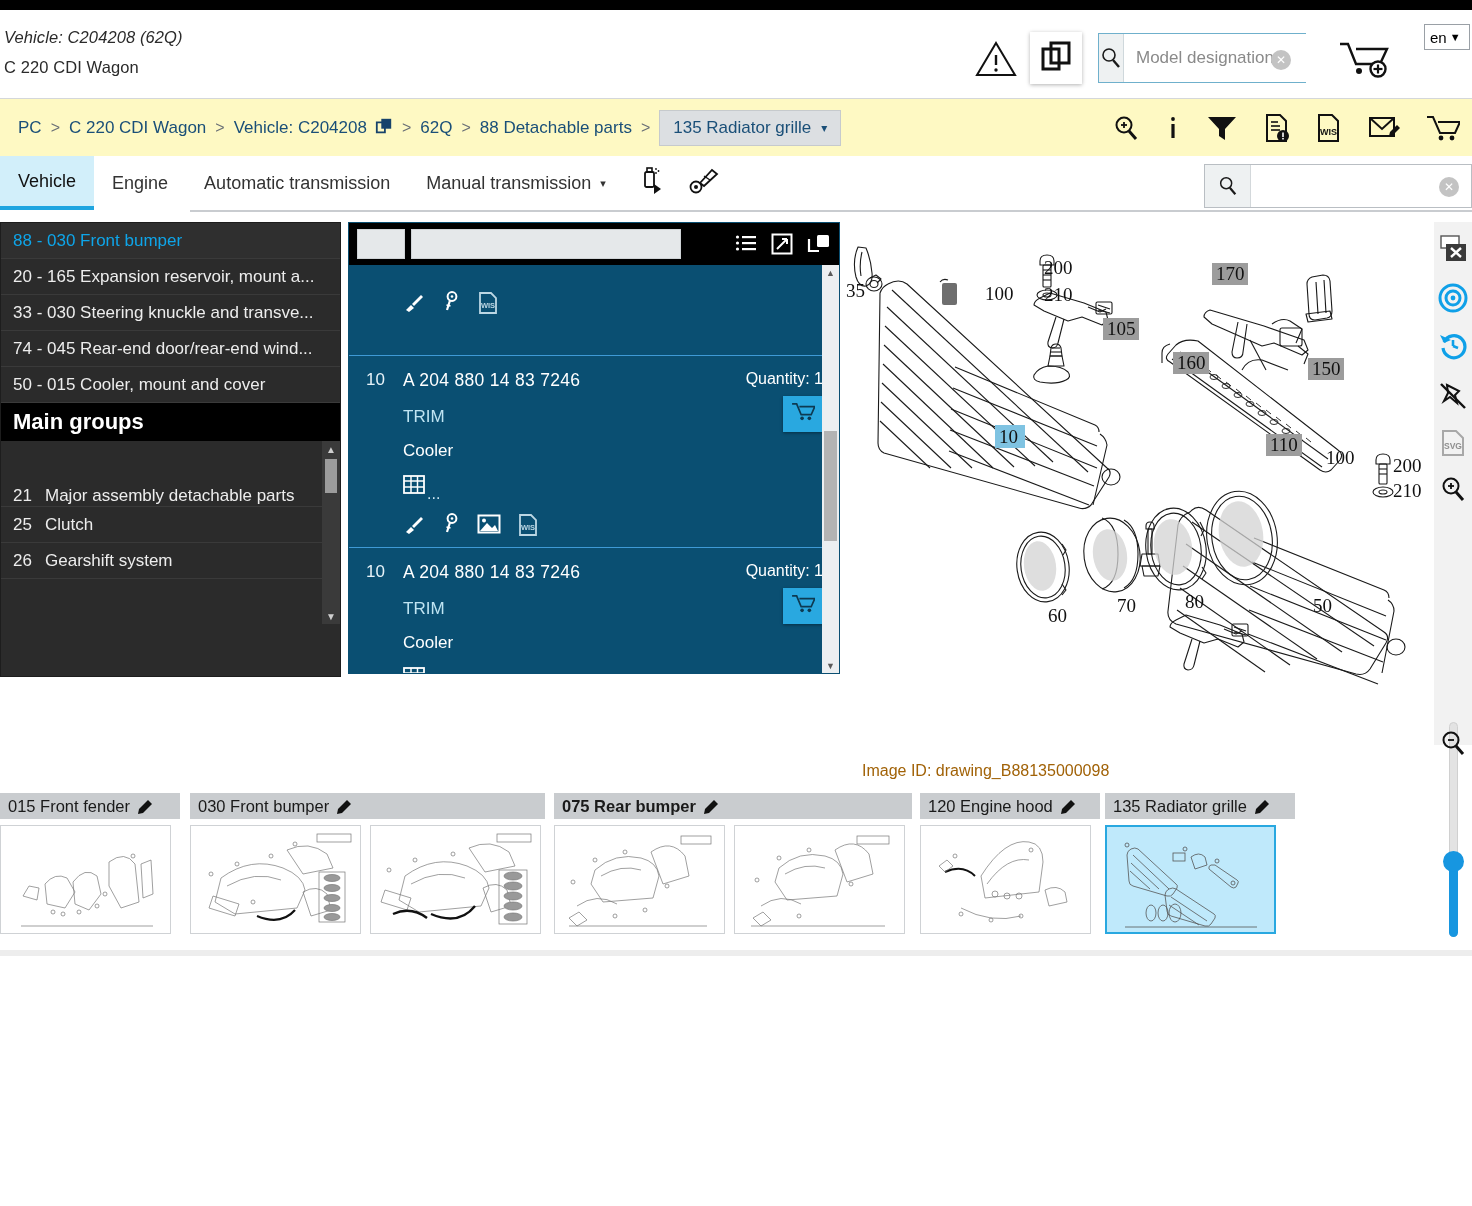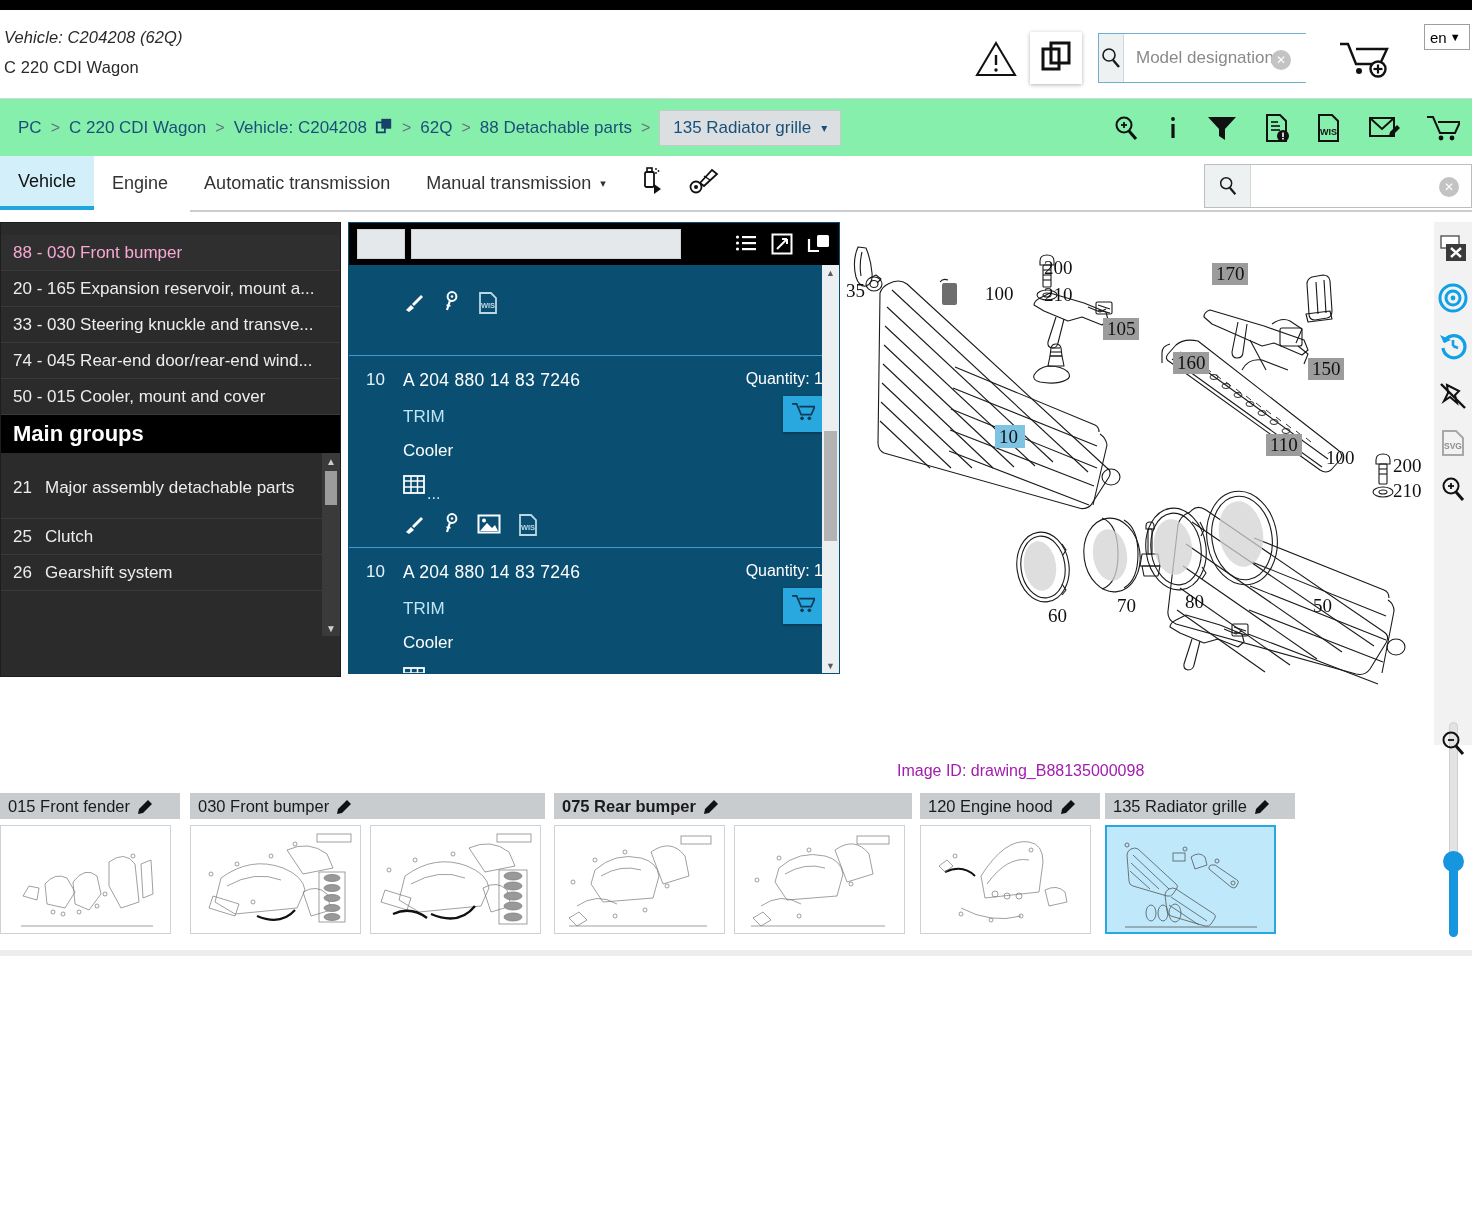--- a/index.html
+++ b/index.html
@@ -59,21 +59,21 @@
   .cart-hdr { position:absolute; left:1338px; top:28px; cursor:pointer; }
   .lang-sel {
     position:absolute; left:1424px; top:14px; width:46px; height:26px;
     border:1px solid #9aa0a6; background:#fff; font-size:15px;
     display:flex; align-items:center; gap:3px; padding-left:5px; cursor:pointer;
   }
 
   
   .crumbbar {
     position:absolute; left:0; top:98px; width:1472px; height:58px;
-    background:#86efac; border-top:1px solid #d4d7da;
+    background:#fef9c3; border-top:1px solid #d4d7da;
   }
   .crumbs {
     position:absolute; left:18px; top:0; height:58px;
     display:flex; align-items:center; gap:0px; font-size:17px;
   }
   .crumb { color:#1a4f78; cursor:pointer; white-space:nowrap; }
   .crumb-sep { color:#6a7076; margin:0 9px; font-size:16px; }
   .crumb-chip {
     background:#dcdfe2; border:1px solid #c6cacd; padding:7px 13px;
     display:flex; align-items:center; gap:10px; color:#1a4f78; cursor:pointer;
@@ -124,31 +124,31 @@
     padding:0 10px 0 12px; font-size:23px; font-weight:bold;
   }
   .panel-head .spacer { flex:1; }
   .panel-head .hicon { cursor:pointer; margin-left:12px; }
   .top5-list { background:#2b2b2b; }
   .top5-item {
     height:36px; display:flex; align-items:center; padding-left:12px;
     font-size:17px; color:#ededed; border-bottom:1px solid #3a3a3a; cursor:pointer;
     white-space:nowrap; overflow:hidden;
   }
-  .top5-item.selected { color:#f9a8d4; background:#2f2f2f;margin-top:12px; }
+  .top5-item.selected { color:#0ea5e9; background:#2f2f2f; }
   .mg-head {
     height:38px; background:#000; color:#fff; display:flex; align-items:center;
     padding-left:12px; font-size:22px; font-weight:bold;
   }
   .mg-wrap { position:relative; height:183px; background:#2b2b2b; overflow:hidden; }
   .mg-item {
     height:36px; display:flex; align-items:center; font-size:17px; color:#ededed;
     border-bottom:1px solid #3a3a3a; cursor:pointer;
   }
-  .mg-item.tall { height:66px; align-items:center; padding-top:5px; }
+  .mg-item.tall { height:66px; align-items:flex-end; padding-top:5px; }
   .mg-num { width:44px; padding-left:12px; color:#ededed; }
   .mg-label { color:#ededed; }
   .mg-scroll {
     position:absolute; right:0; top:0; width:18px; height:183px; background:#3a3a3a;
   }
   .mg-scroll .arrow {
     height:16px; display:flex; align-items:center; justify-content:center;
     color:#cfcfcf; font-size:10px; cursor:pointer;
   }
   .mg-scroll .thumb {
@@ -210,21 +210,21 @@
 
   
   .drawing {
     position:absolute; left:840px; top:222px; width:592px; height:523px;
     background:#fff; overflow:hidden;
   }
   .drawing svg { position:absolute; left:0; top:0; }
   .cal { font-family:"Liberation Serif", serif; font-size:19px; fill:#111; }
   .cal-box { font-family:"Liberation Serif", serif; font-size:19px; fill:#111; }
   .imgid {
-    position:absolute; left:862px; top:762px; font-size:16px; color:#a21caf;margin-left:35px;
+    position:absolute; left:862px; top:762px; font-size:16px; color:#a16207;
   }
 
   
   .rtool {
     position:absolute; left:1434px; top:222px; width:38px; height:523px;
     background:#f2f2f2;
   }
   .rt-item {
     position:absolute; left:0; width:38px; height:38px;
     display:flex; align-items:center; justify-content:center; cursor:pointer;

